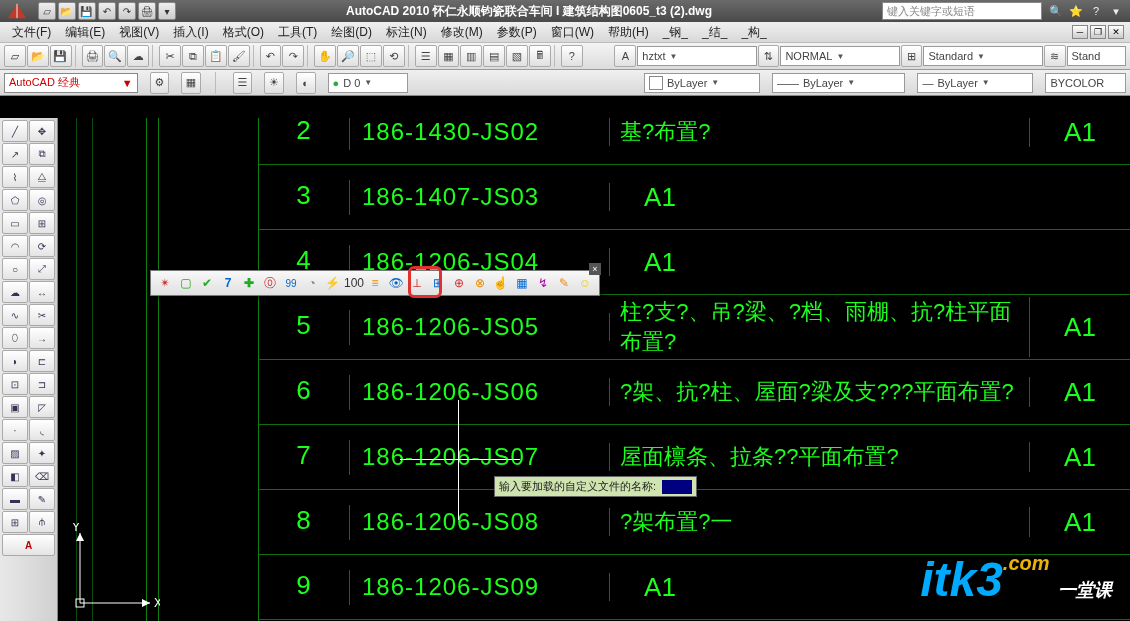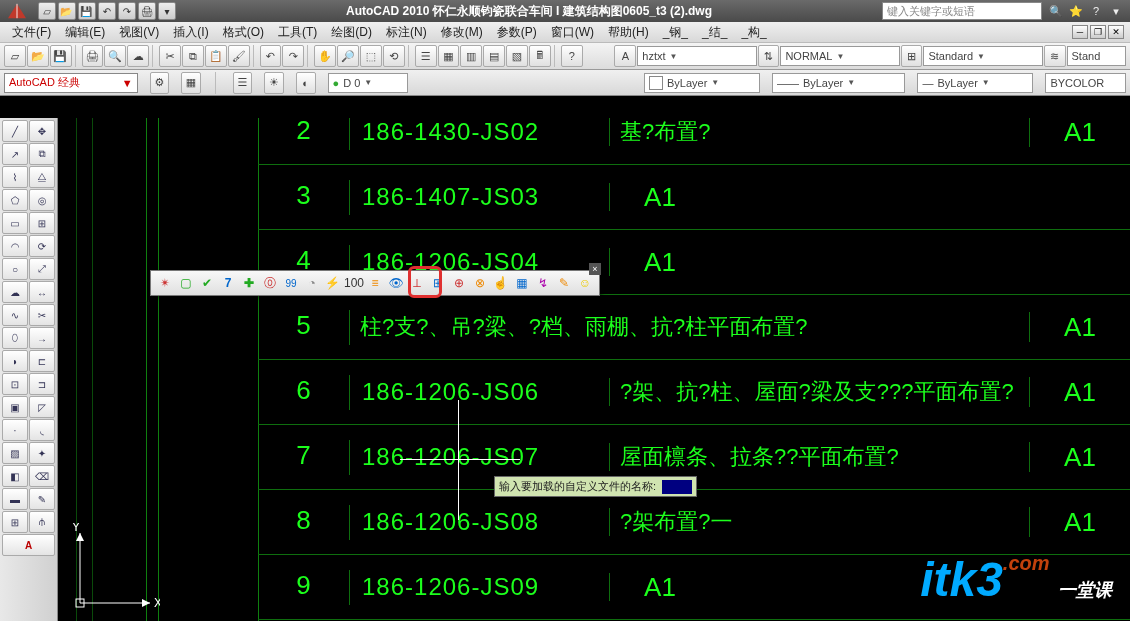--- a/index.html
+++ b/index.html
@@ -68,21 +68,21 @@
 .crosshair-v { position:absolute; left:458px; top:282px; width:1px; height:120px; background:#fff;}
 
 
 .ucs { position:absolute; left:70px; bottom:8px; }
 .ucs line { stroke:#fff; stroke-width:1;}
 .ucs text { fill:#fff; font-size:12px; font-family:Arial;}
 
 
 .watermark { position:absolute; right:18px; bottom:14px; font-family:Arial; font-weight:bold; font-style:italic; }
 .watermark .a { color:#0af; font-size:48px; }
-.watermark .b { color:#c2410c; font-size:20px; vertical-align:top;}
+.watermark .b { color:#eab308; font-size:20px; vertical-align:top;}
 .watermark .c { color:#fff; font-size:18px; margin-left:4px;}
 </style>
 </head>
 <body>
 
 <div class="titlebar">
   <div class="app-logo">
     <svg viewBox="0 0 24 20">
         <path d="M2 18 L12 2 L22 18 Z" fill="#c0392b"></path>
         <path d="M12 2 L12 18" stroke="#fff" stroke-width="1"></path>
@@ -320,20 +320,21 @@
           <div class="ccode">186-1407-JS03</div>
           <div class="cfmt">A1</div>
       </div>
       <div class="trow">
         <div class="cnum">4</div>
           <div class="ccode">186-1206-JS04</div>
           <div class="cfmt">A1</div>
       </div>
       <div class="trow">
         <div class="cnum">5</div>
+          <div class="ccode">186-1206-JS05</div>
           <div class="cdesc">柱?支?、吊?梁、?档、雨棚、抗?柱平面布置?</div>
           <div class="cfmt">A1</div>
       </div>
       <div class="trow">
         <div class="cnum">6</div>
           <div class="ccode">186-1206-JS06</div>
           <div class="cdesc">?架、抗?柱、屋面?梁及支???平面布置?</div>
           <div class="cfmt">A1</div>
       </div>
       <div class="trow">

